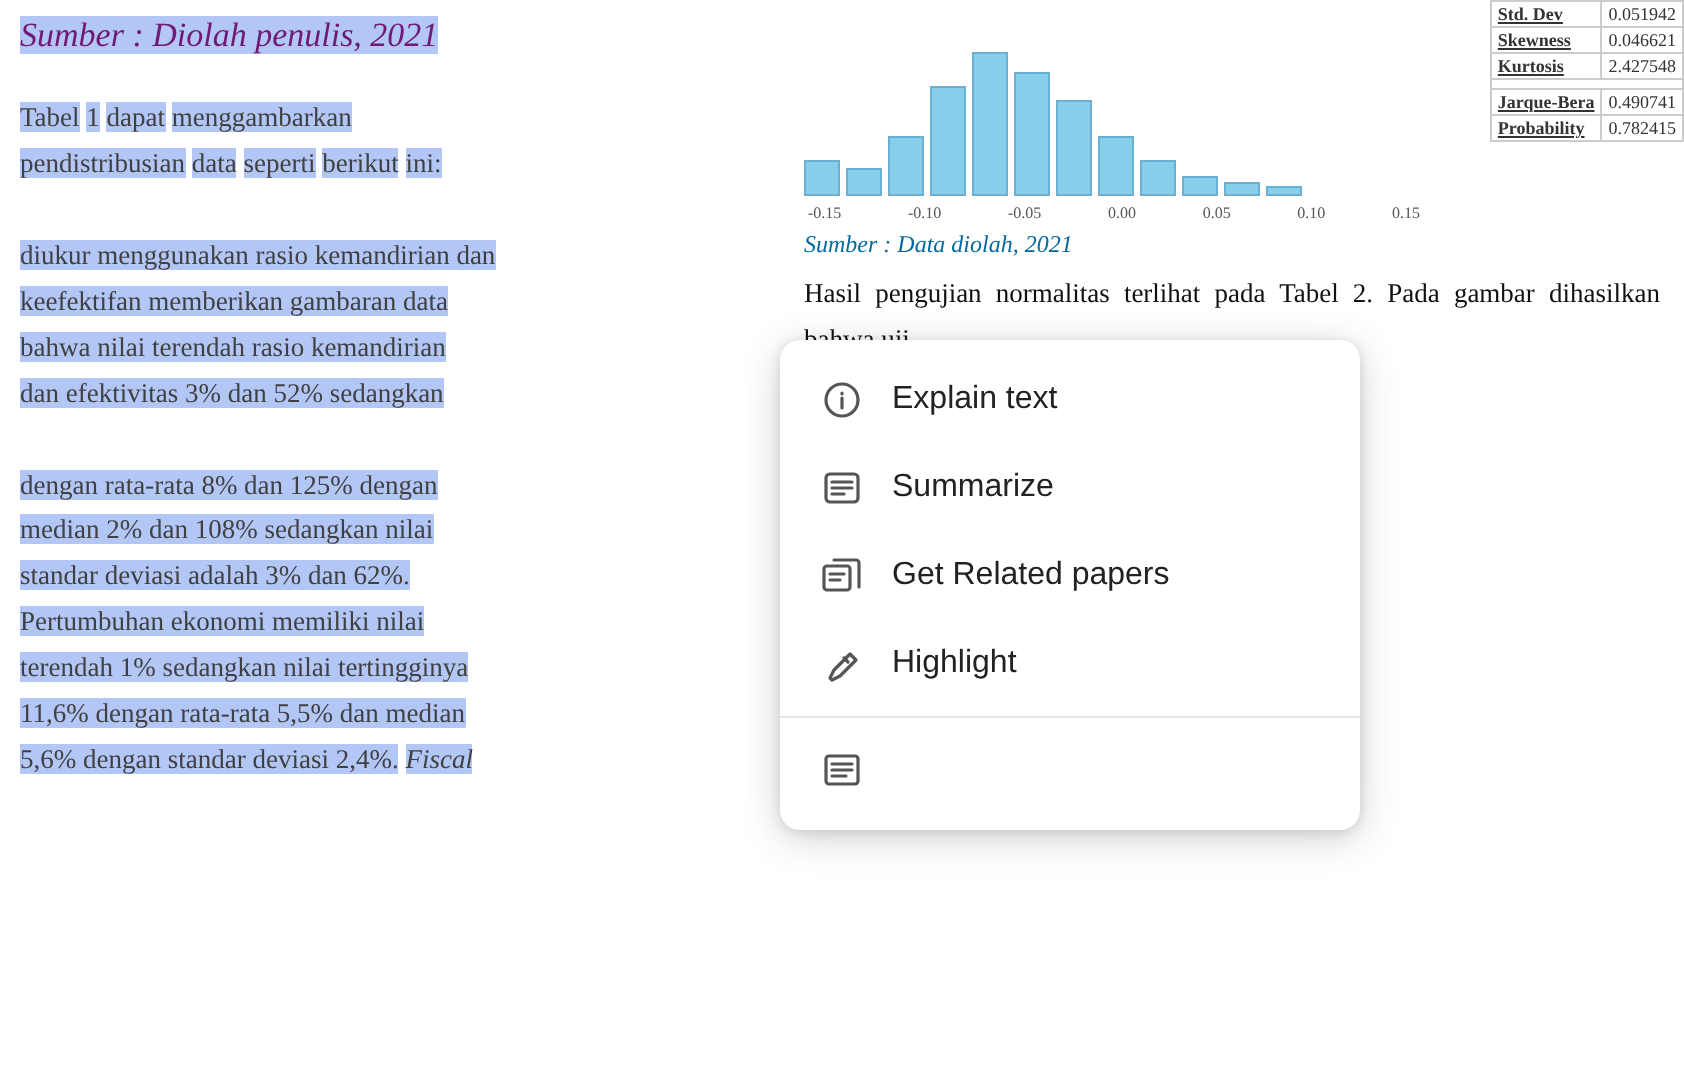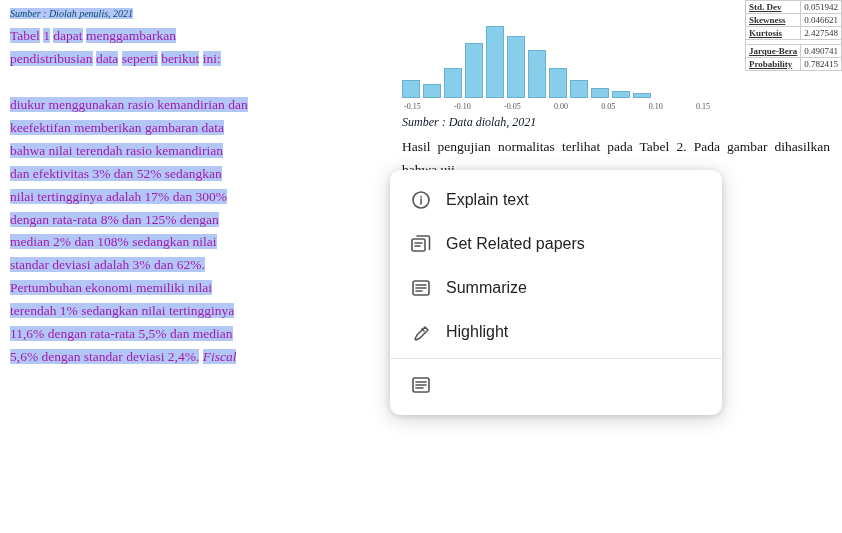--- a/index.html
+++ b/index.html
@@ -19,35 +19,35 @@
       left: 0;
       top: 0;
       width: 390px;
       height: 533px;
       padding: 8px 10px;
       overflow: hidden;
       background: #fff;
     }
 
     .source-line {
-      font-size: 10px;
+      font-size: 17px;
       font-style: italic;
-      color: #0c4a6e;
-      margin-bottom: 6px;
+      color: #701a75;
+      margin-bottom: 20px;
     }
 
     .highlight-text {
       background-color: #b3c7f7;
       display: inline;
     }
 
     .doc-text {
       font-size: 13.5px;
       line-height: 1.7;
-      color: #a21caf;
+      color: #404040;
       text-align: justify;
     }
 
     .doc-text span.hl {
       background-color: #b3c7f7;
     }
 
     
     .right-panel {
       position: absolute;
@@ -108,37 +108,37 @@
       display: flex;
       justify-content: space-between;
       margin-top: 2px;
       padding: 0 2px;
       align-items: center;
     }
 
     .source-line2 {
       font-size: 12px;
       font-style: italic;
-      color: #0f172a;
+      color: #0369a1;
       margin-bottom: 6px;
     }
 
     .right-text {
       font-size: 13.5px;
       line-height: 1.7;
       color: #111;
       text-align: justify;
     }
 
     
     .context-menu {
       position: absolute;
       left: 390px;
       top: 170px;
-      width: 332px;
+      width: 290px;
       background: #fff;
       border-radius: 10px;
       box-shadow: 0 4px 20px rgba(0,0,0,0.18), 0 1px 6px rgba(0,0,0,0.12);
       padding: 8px 0;
       z-index: 100;
     }
 
     .menu-item {
       display: flex;
       align-items: center;
@@ -175,21 +175,21 @@
     <span class="highlight-text">Sumber : Diolah penulis, 2021</span>
   </div>
   <div class="doc-text">
     <span class="hl">Tabel</span> <span class="hl">1</span> <span class="hl">dapat</span> <span class="hl">menggambarkan</span><br>
     <span class="hl">pendistribusian</span> <span class="hl">data</span> <span class="hl">seperti</span> <span class="hl">berikut</span> <span class="hl">ini:</span><br>
     <br>
     <span class="hl">diukur menggunakan rasio kemandirian dan</span><br>
     <span class="hl">keefektifan memberikan gambaran data</span><br>
     <span class="hl">bahwa nilai terendah rasio kemandirian</span><br>
     <span class="hl">dan efektivitas 3% dan 52% sedangkan</span><br>
-    <span class="hl">nilai tertingginya adalah 17% dan 300%</span><br>
+    <br>
     <span class="hl">dengan rata-rata 8% dan 125% dengan</span><br>
     <span class="hl">median 2% dan 108% sedangkan nilai</span><br>
     <span class="hl">standar deviasi adalah 3% dan 62%.</span><br>
     <span class="hl">Pertumbuhan ekonomi memiliki nilai</span><br>
     <span class="hl">terendah 1% sedangkan nilai tertingginya</span><br>
     <span class="hl">11,6% dengan rata-rata 5,5% dan median</span><br>
     <span class="hl">5,6% dengan standar deviasi 2,4%.</span> <span class="hl"><em>Fiscal</em></span>
   </div>
 </div>
 
@@ -269,41 +269,41 @@
         <circle cx="10" cy="10" r="8"></circle>
         <path d="M10 9v5M10 6.5v.5" stroke-linecap="round"></path>
       </svg>
     </span>
     <span>Explain text</span>
   </div>
 
   <div class="menu-item">
     <span class="menu-icon">
       <svg width="20" height="20" viewBox="0 0 20 20" fill="none" stroke="#555" stroke-width="1.6">
+        <rect x="2" y="3" width="16" height="14" rx="2"></rect>
+        <path d="M5 7h10M5 10h10M5 13h6" stroke-linecap="round"></path>
+      </svg>
+    </span>
+    <span>Summarize</span>
+  </div>
+
+  <div class="menu-item">
+    <span class="menu-icon">
+      <svg width="20" height="20" viewBox="0 0 20 20" fill="none" stroke="#555" stroke-width="1.6">
         <rect x="1" y="5" width="13" height="12" rx="1.5"></rect>
         <path d="M6 2h11a1.5 1.5 0 011.5 1.5v12" stroke-linecap="round"></path>
         <path d="M4 9h7M4 12h5" stroke-linecap="round"></path>
       </svg>
     </span>
     <span>Get Related papers</span>
   </div>
 
   <div class="menu-item">
     <span class="menu-icon">
       <svg width="20" height="20" viewBox="0 0 20 20" fill="none" stroke="#555" stroke-width="1.6">
-        <rect x="2" y="3" width="16" height="14" rx="2"></rect>
-        <path d="M5 7h10M5 10h10M5 13h6" stroke-linecap="round"></path>
-      </svg>
-    </span>
-    <span>Summarize</span>
-  </div>
-
-  <div class="menu-item">
-    <span class="menu-icon">
-      <svg width="20" height="20" viewBox="0 0 20 20" fill="none" stroke="#555" stroke-width="1.6">
         <path d="M4 17l2-4L14 5l3 3L9 16l-4 2z" stroke-linejoin="round"></path>
         <path d="M11 7l2 2" stroke-linecap="round"></path>
       </svg>
     </span>
     <span>Highlight</span>
   </div>
 
   <div class="menu-divider"></div>
 
   <div class="menu-item">

